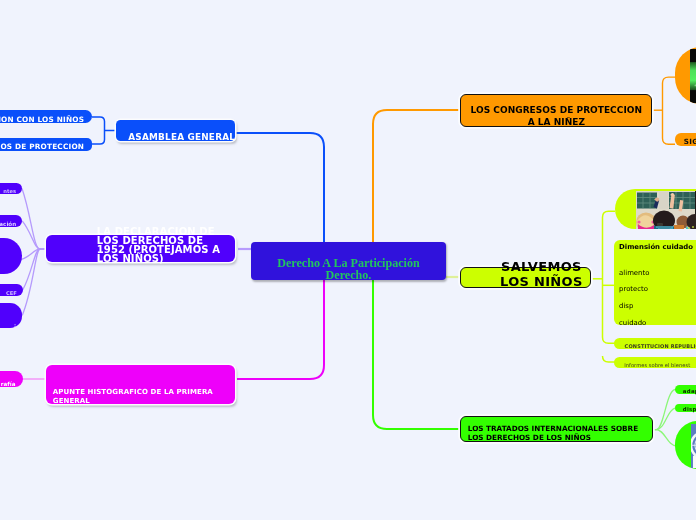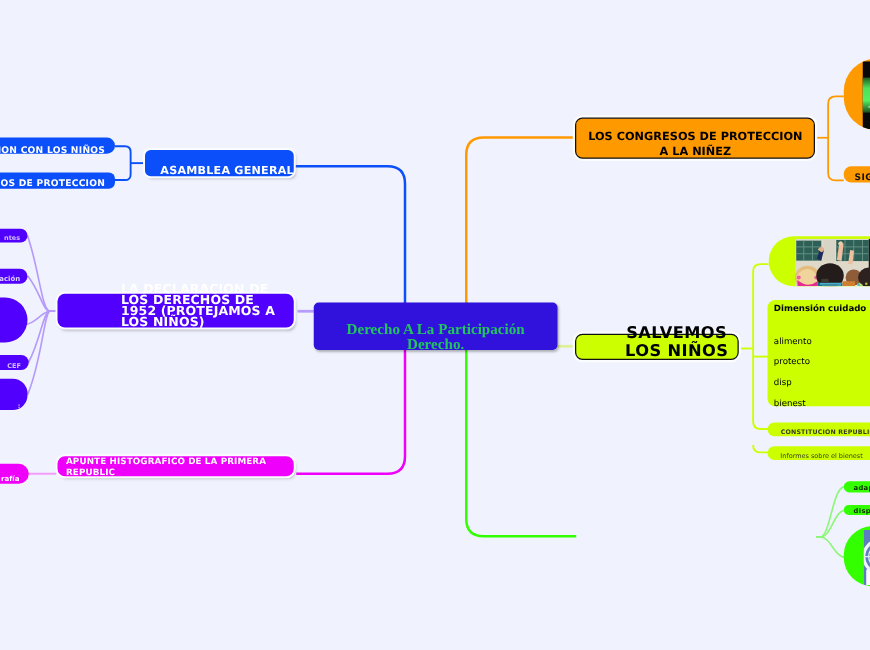--- a/index.html
+++ b/index.html
@@ -58,21 +58,21 @@
   #purple-c3{left:-14px;top:237.5px;width:36px;height:36.5px;background:#5000fc;
     border-radius:6px 18.25px 18.25px 6px;overflow:hidden;}
   #purple-c4{left:-30px;top:284px;width:52.8px;height:11.5px;background:#5000fc;
     justify-content:flex-end;padding-right:6px;}
   #purple-c4 .txt{font-size:5.2px;color:#cfbcff;text-align:right;white-space:nowrap;}
   #purple-c5{left:-30px;top:303.2px;width:52.2px;height:24.6px;background:#5000fc;
     justify-content:flex-end;padding-right:6px;border-radius:8px 11.85px 11.85px 8px;}
   #purple-c5 .txt{font-size:5.2px;color:#cfbcff;text-align:right;white-space:nowrap;}
 
   
-  #magenta-main{left:45.6px;top:365.4px;width:189.9px;height:16px;background:#ee00fa;
+  #magenta-main{left:45.6px;top:365.4px;width:189.9px;height:39px;background:#ee00fa;
     padding-left:7.2px;}
   #magenta-main .txt{font-size:7px;line-height:9.1px;letter-spacing:.1px;position:relative;top:2px;}
   #magenta-c1{left:-30px;top:370.8px;width:52.5px;height:16.4px;background:#ee00fa;
     justify-content:flex-end;padding-right:7px;}
   #magenta-c1 .txt{font-size:5.6px;color:#fff;text-align:right;white-space:nowrap;}
 
   
   #orange-main{left:460.3px;top:93.8px;width:192px;height:33.2px;background:#ff9900;
     justify-content:center;}
   #orange-main .txt{font-size:9px;line-height:11.3px;letter-spacing:0.03px;position:relative;top:2px;}
@@ -196,21 +196,21 @@
   <div class="node pill" id="purple-c4">
     <div class="txt">CEF</div>
   </div>
   <div class="node pill" id="purple-c5">
     <div class="txt">:</div>
   </div>
 
   <div class="node softbox" id="magenta-main">
     <div class="txt">
       <span>APUNTE HISTOGRAFICO DE LA PRIMERA</span><br>
-      <span>REPUBLIC</span>
+      <span>GENERAL</span>
     </div>
   </div>
   <div class="node pill" id="magenta-c1">
     <div class="txt">rafía</div>
   </div>
 
   <div class="node hardbox" id="orange-main">
     <div class="txt">
       <span>LOS CONGRESOS DE PROTECCION</span><br>
       <span>A LA NIÑEZ</span>
@@ -294,30 +294,36 @@
       <rect x="21" y="32" width="6" height="3" rx="1" fill="#3c3932"></rect>
       <rect x="38" y="34" width="10" height="4" fill="#cf7f2f"></rect>
     </svg>
   </div>
   <div class="node" id="lime-c2">
     <div class="dim-title">Dimensión cuidado</div>
     <div class="dim-list">
         <div>alimento</div>
         <div>protecto</div>
         <div>disp</div>
-        <div>bienest</div>
+        <div>cuidado</div>
       </div>
   </div>
   <div class="node pill" id="lime-c3">
     <div class="txt">CONSTITUCION REPUBLIC</div>
   </div>
   <div class="node pill" id="lime-c4">
     <div class="txt">Informes sobre el bienest</div>
   </div>
 
+  <div class="node hardbox" id="green-main">
+    <div class="txt">
+      <span>LOS TRATADOS INTERNACIONALES SOBRE</span><br>
+      <span>LOS DERECHOS DE LOS NIÑOS</span>
+    </div>
+  </div>
   <div class="node pill" id="green-c1">
     <div class="txt">adap</div>
   </div>
   <div class="node pill" id="green-c2">
     <div class="txt">disp</div>
   </div>
   <div class="node" id="green-c3">
     <svg class="thumb" viewBox="0 0 38 46" preserveAspectRatio="none">
       <rect x="0" y="0" width="38" height="46" fill="#5c7ec1"></rect>
       <path d="M2 33 q6 -4 11 3 q4 6 2 10 h-13 z" fill="#fafbfd"></path>

